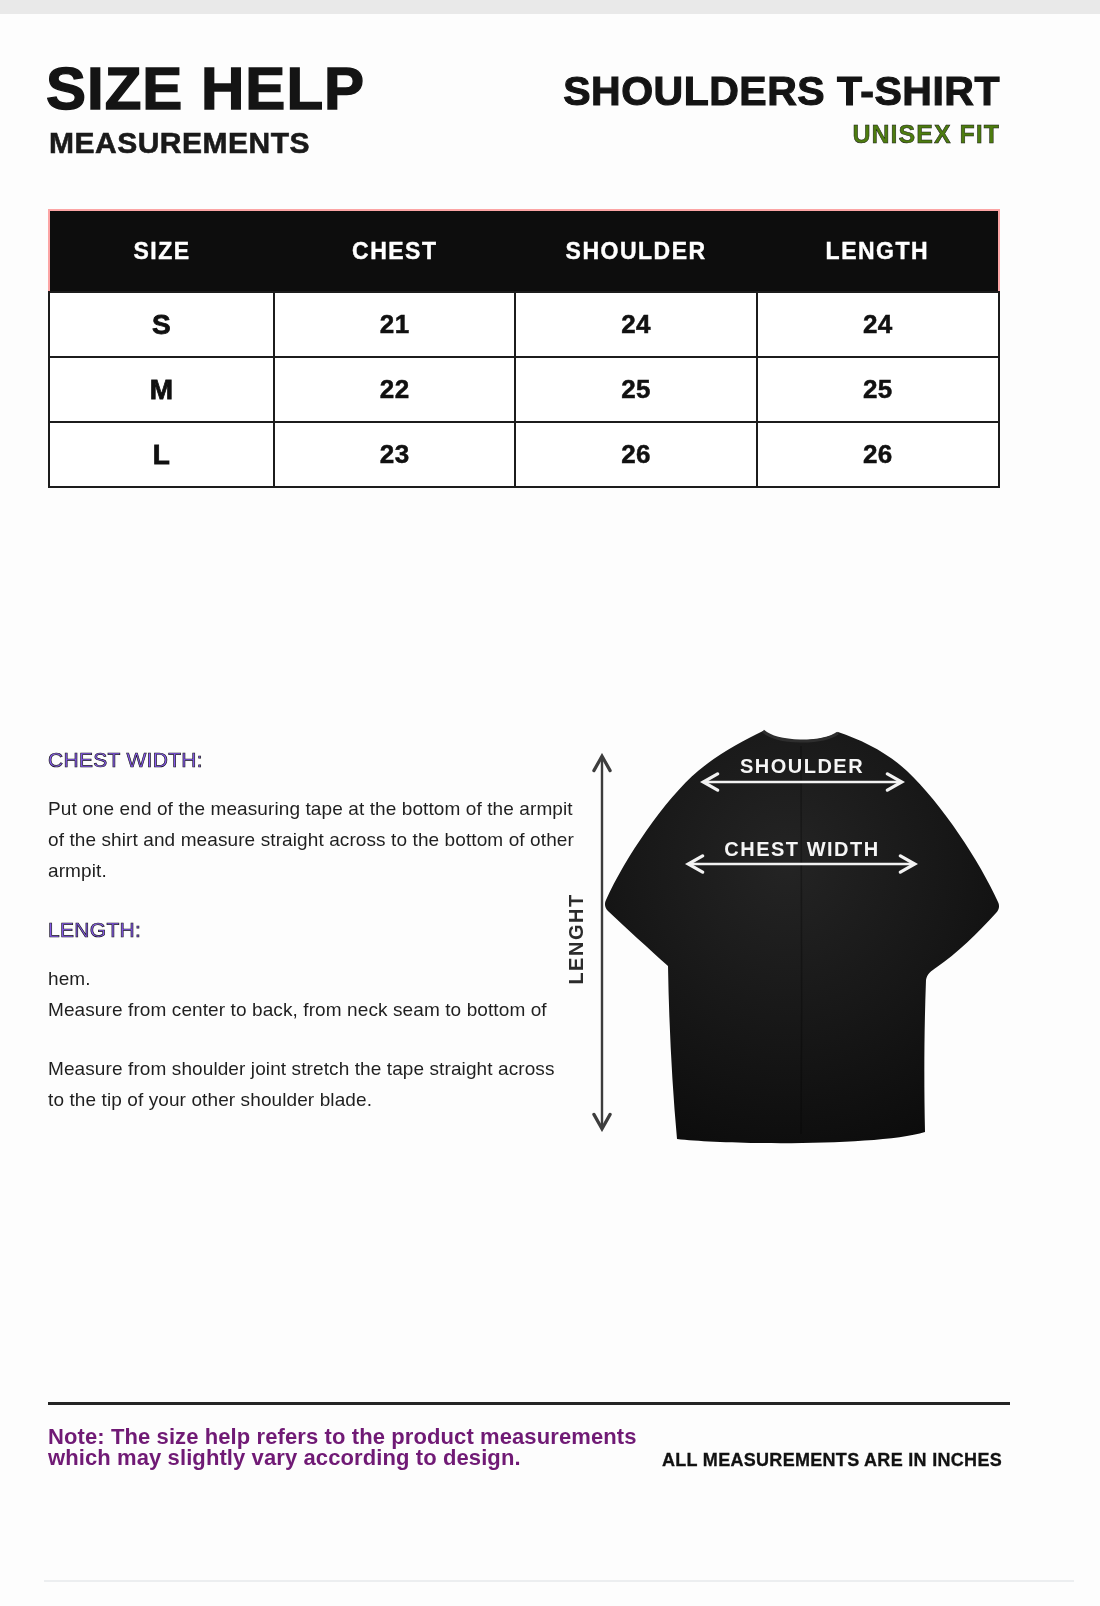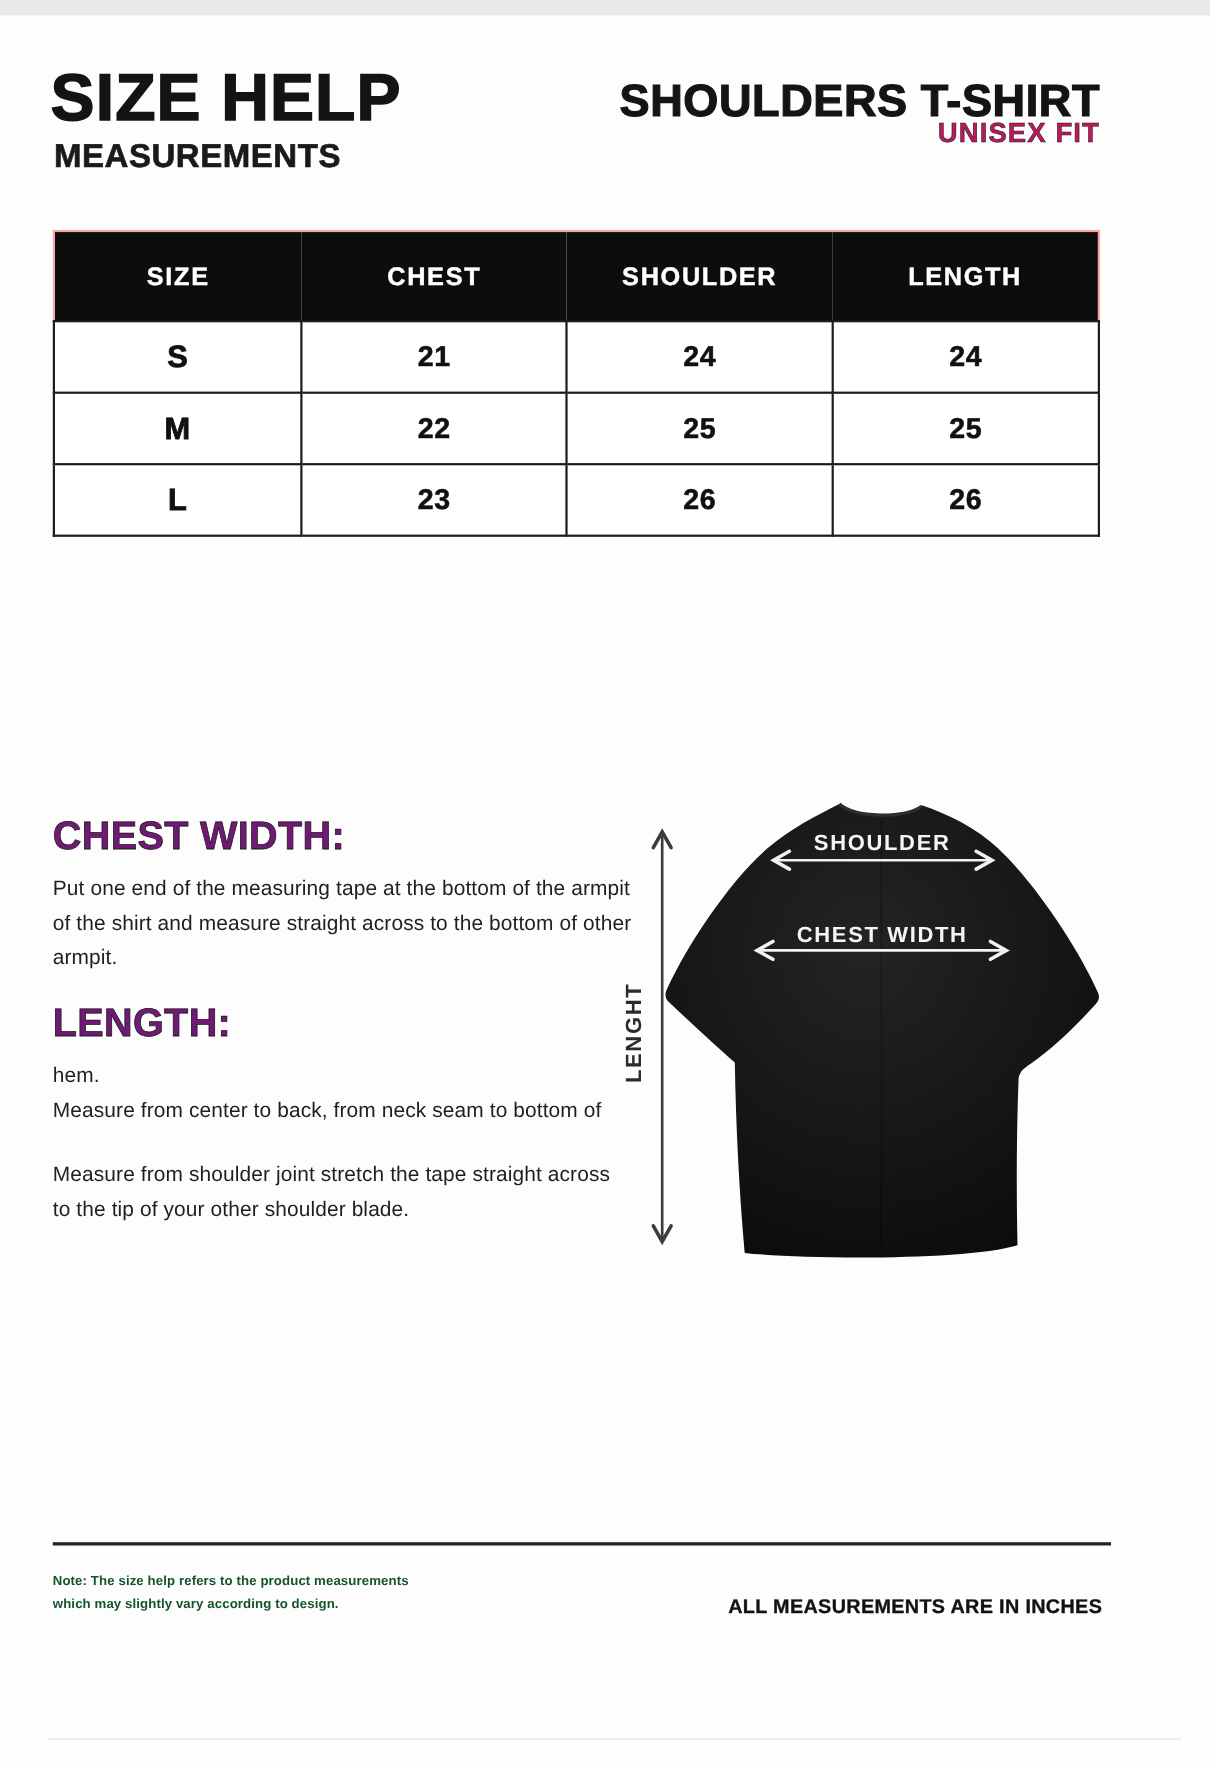--- a/index.html
+++ b/index.html
@@ -19,23 +19,23 @@
     position:absolute;left:49px;top:112px;
     font-size:30px;line-height:34px;font-weight:700;letter-spacing:.5px;
     -webkit-text-stroke:.6px #1a1a1a;color:#1a1a1a;
   }
   .title-product{
     position:absolute;right:100px;top:55px;text-align:right;
     font-size:41px;line-height:44px;font-weight:800;letter-spacing:.5px;
     -webkit-text-stroke:1.1px #141414;color:#141414;
   }
   .title-fit{
-    position:absolute;right:100px;top:92px;text-align:left;
+    position:absolute;right:100px;top:105px;text-align:left;
     font-size:25px;line-height:30px;font-weight:700;letter-spacing:1px;
-    -webkit-text-stroke:.5px #1a1a1a;color:#be185d;
+    -webkit-text-stroke:.5px #1a1a1a;color:#4d7c0f;
   }
   
   table.size-table{
     position:absolute;left:48px;top:195px;width:952px;
     border-collapse:collapse;table-layout:fixed;
     border:2px solid #fca5a5;background:#fff;
   }
   table.size-table col.c1{width:23.7%}
   table.size-table col.c2{width:25.4%}
   table.size-table col.c3{width:25.4%}
@@ -47,38 +47,38 @@
   }
   table.size-table tbody td{
     border:2px solid #1c1c1c;height:61px;text-align:center;vertical-align:middle;
     font-size:26px;font-weight:700;color:#111;-webkit-text-stroke:.5px #111;
     letter-spacing:.5px;
   }
   table.size-table tbody td.size-cell{font-size:28px;-webkit-text-stroke:.8px #111;}
   
   .instructions{position:absolute;left:48px;top:730px;width:572px;}
   .instructions h3{
-    margin:0 0 17px 0;font-size:36px;line-height:32px;font-weight:700;
-    letter-spacing:.3px;color:#701a75;-webkit-text-stroke:.7px #161616;
+    margin:0 0 17px 0;font-size:21px;line-height:32px;font-weight:400;
+    letter-spacing:.3px;color:#8b5cf6;-webkit-text-stroke:.7px #161616;
   }
   .instructions .para{margin:0 0 28px 0;}
   .instructions .para .ln{
     font-size:19px;line-height:31px;color:#1f1f1f;letter-spacing:.1px;font-weight:400;
   }
   
   .diagram{position:absolute;left:550px;top:690px;width:540px;height:455px;}
   .svg-label{
     font-family:"Liberation Sans","DejaVu Sans",sans-serif;
     font-weight:700;font-size:20px;letter-spacing:1.5px;
   }
   
   .footer-divider{position:absolute;left:48px;top:1388px;width:962px;height:3px;background:#242424;}
   .footer-note{
     position:absolute;left:48px;top:1413px;
-    font-size:12px;line-height:20.5px;font-weight:600;color:#14532d;letter-spacing:.1px;
+    font-size:22px;line-height:20.5px;font-weight:600;color:#701a75;letter-spacing:.1px;
   }
   .footer-units{
     position:absolute;right:98px;top:1436px;text-align:right;
     font-size:18px;font-weight:700;color:#121212;letter-spacing:.3px;
     -webkit-text-stroke:.3px #121212;
   }
   .footer-faint-line{position:absolute;left:44px;top:1566px;width:1030px;height:2px;background:#eceef0;}
 </style>
 </head>
 <body>

